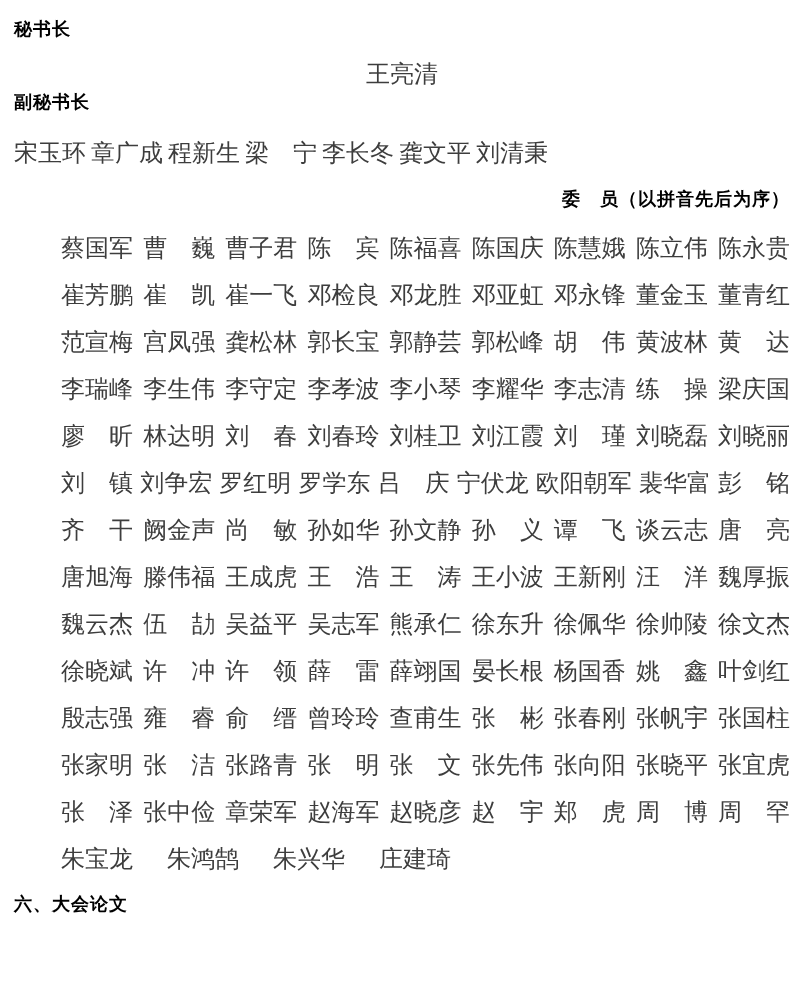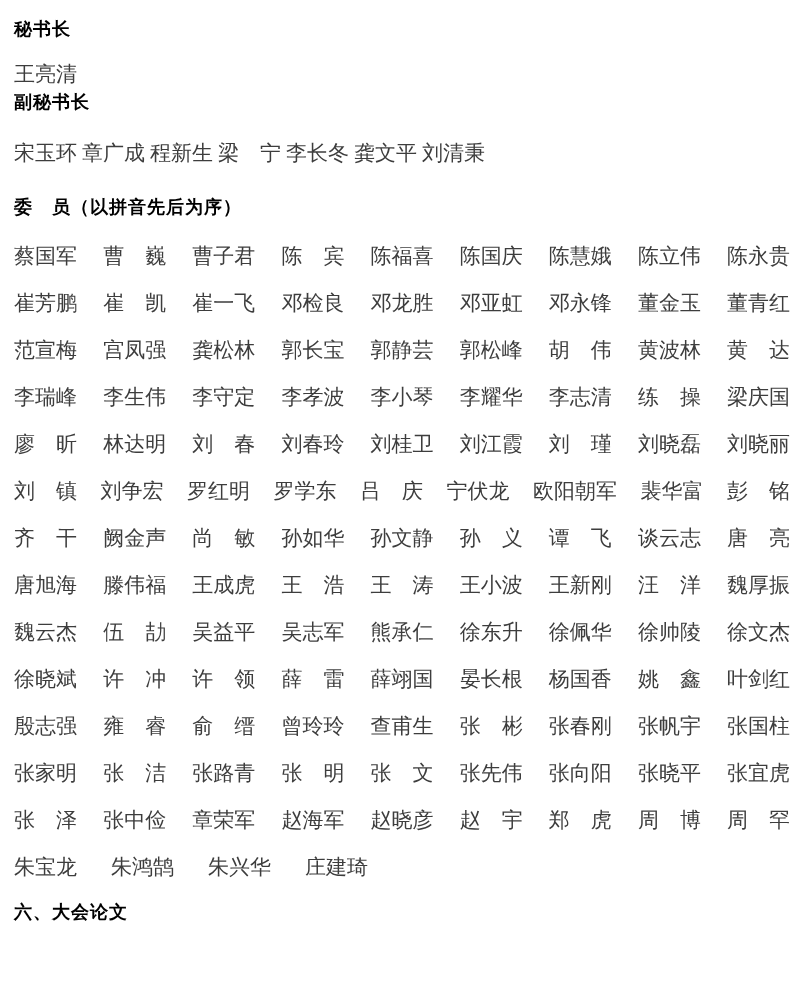--- a/index.html
+++ b/index.html
@@ -19,40 +19,42 @@
   .hd {
     font-family: "Liberation Sans", "DejaVu Sans", sans-serif;
     font-weight: 700;
     font-size: 18px;
     line-height: 26px;
     color: #000000;
     letter-spacing: 1px;
   }
   .nm {
     font-family: "Liberation Serif", "DejaVu Serif", serif;
-    font-size: 21px;
+    font-size: 24px;
     line-height: 26px;
     color: #3d3d3d;
+    text-align: center;
   }
   .secretary-name { margin-top: 19px; }
   .hd-deputy      { margin-top: 2px; }
   .deputy-row {
     margin-top: 25px;
     display: flex;
     gap: 5px;
     white-space: nowrap;
   }
-  .hd-members     { margin-top: 28px; }
+  .hd-members     { margin-top: 20px; text-align: right; }
   .members        { margin-top: 12px; }
   .member-row {
     display: flex;
     justify-content: space-between;
     align-items: center;
     height: 47px;
     white-space: nowrap;
+    margin-left: 47px;
   }
   .member-row.last {
     justify-content: flex-start;
     gap: 34px;
   }
   .hd-papers { margin-top: 9px; }
 </style>
 </head>
 <body>
 

